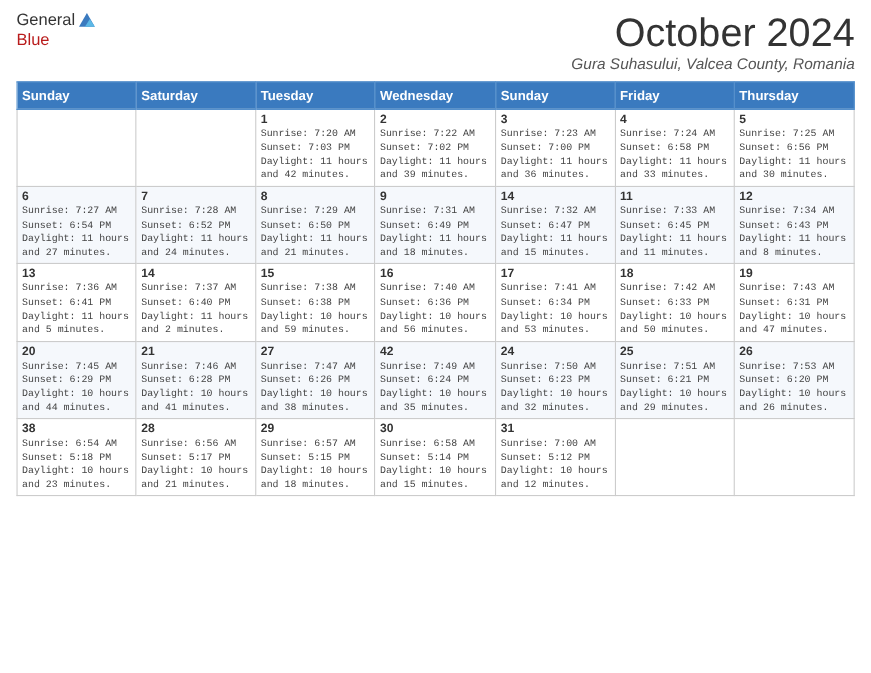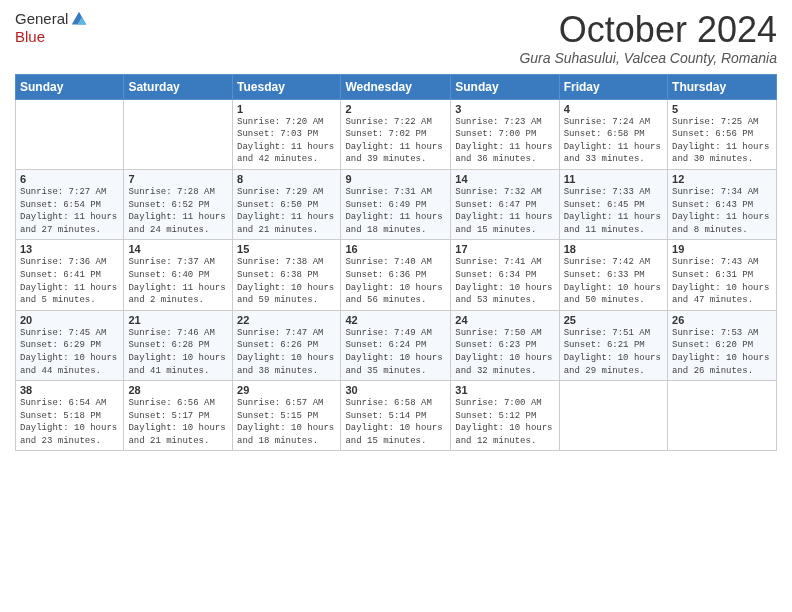--- a/index.html
+++ b/index.html
@@ -221,21 +221,21 @@
         <tr>
           <td>
             <span class="day-number">20</span>
             <div class="day-info">Sunrise: 7:45 AM<br>Sunset: 6:29 PM<br>Daylight: 10 hours and 44 minutes.</div>
           </td>
           <td>
             <span class="day-number">21</span>
             <div class="day-info">Sunrise: 7:46 AM<br>Sunset: 6:28 PM<br>Daylight: 10 hours and 41 minutes.</div>
           </td>
           <td>
-            <span class="day-number">22</span>
+            <span class="day-number">27</span>
             <div class="day-info">Sunrise: 7:47 AM<br>Sunset: 6:26 PM<br>Daylight: 10 hours and 38 minutes.</div>
           </td>
           <td>
             <span class="day-number">42</span>
             <div class="day-info">Sunrise: 7:49 AM<br>Sunset: 6:24 PM<br>Daylight: 10 hours and 35 minutes.</div>
           </td>
           <td>
             <span class="day-number">24</span>
             <div class="day-info">Sunrise: 7:50 AM<br>Sunset: 6:23 PM<br>Daylight: 10 hours and 32 minutes.</div>
           </td>

